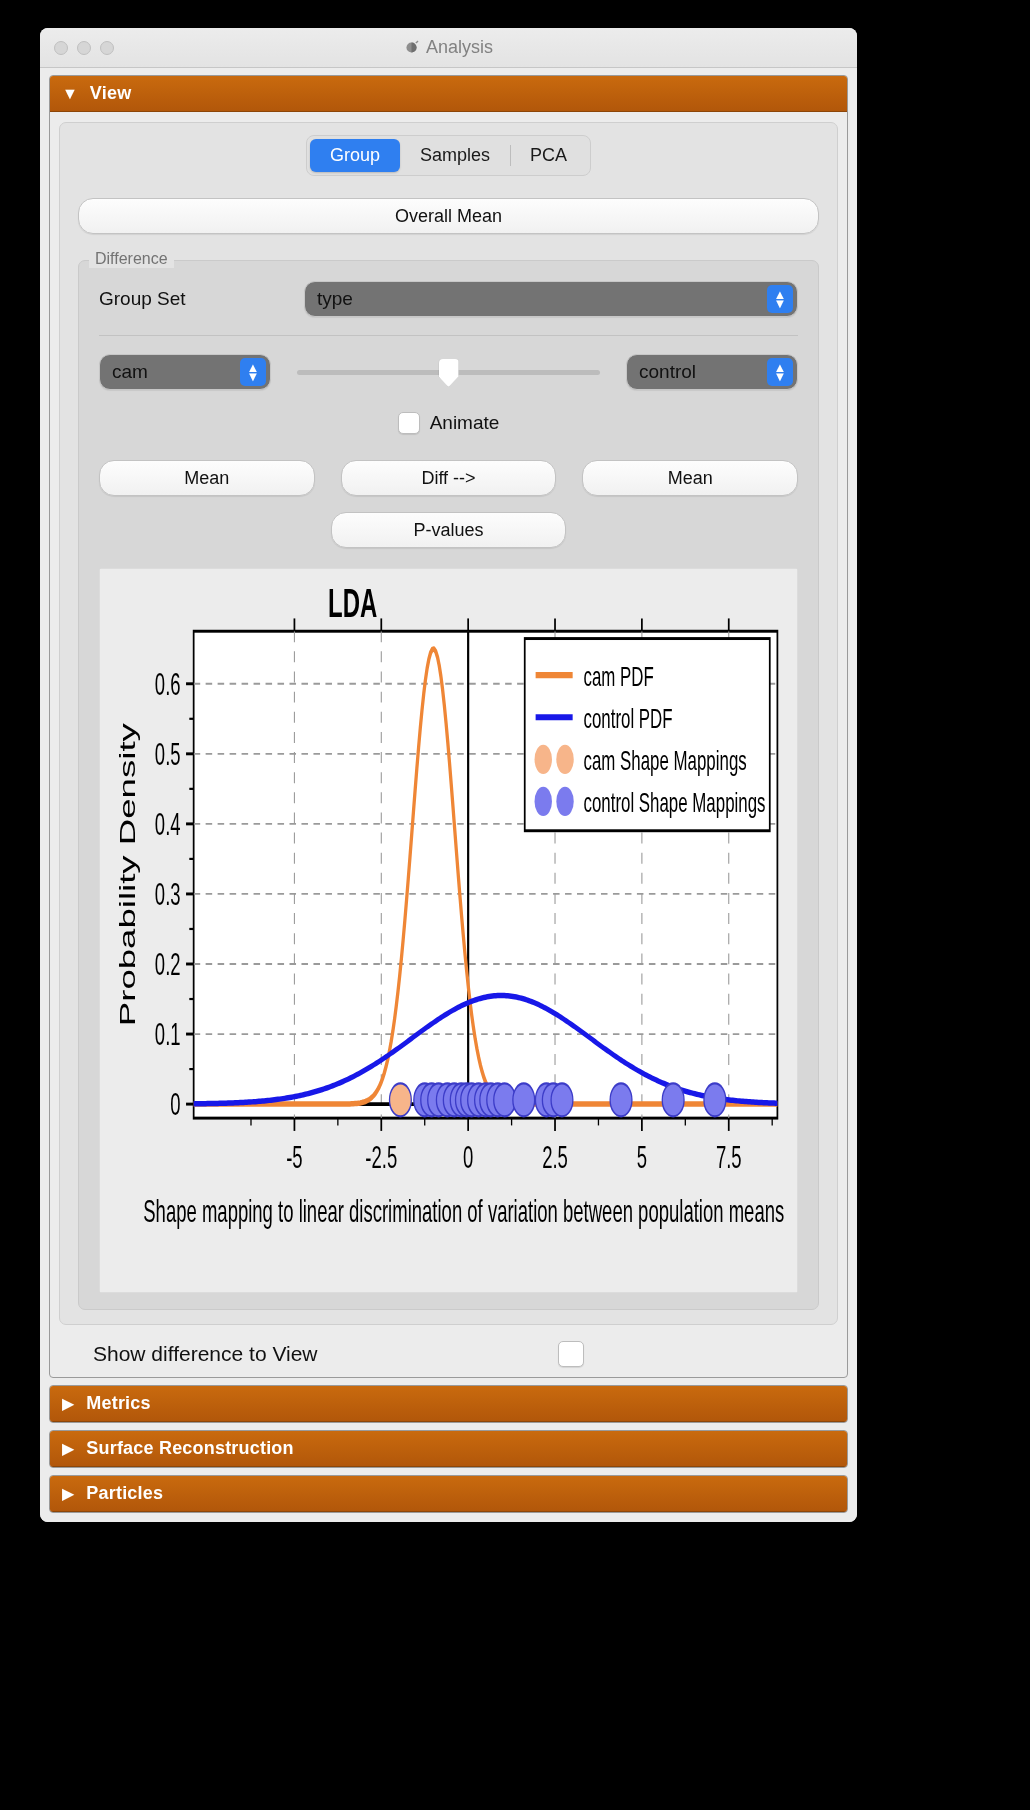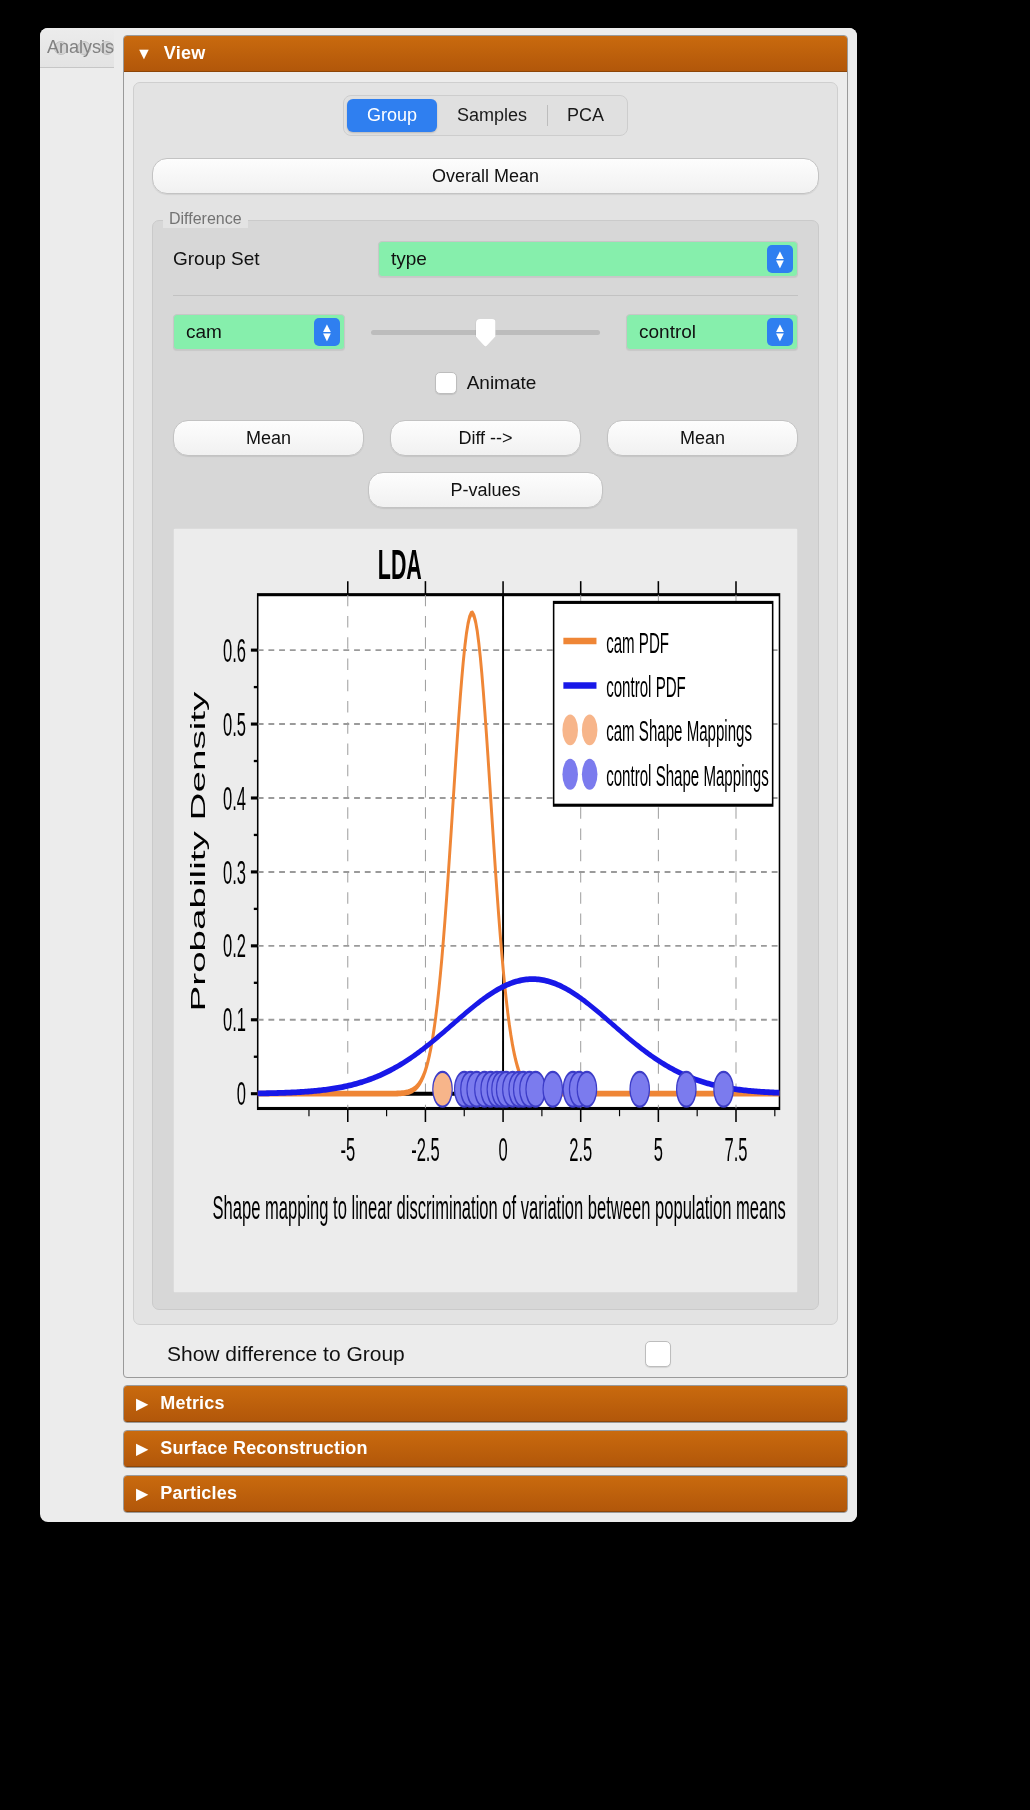--- a/index.html
+++ b/index.html
@@ -10,21 +10,21 @@
     font-family:"Liberation Sans", sans-serif;
     overflow:hidden;
   }
   .window {
     position:absolute; left:40px; top:28px;
     width:817px; height:1494px;
     background:#ececec;
     border-radius:8px;
     box-shadow:0 2px 14px rgba(0,0,0,.6);
     overflow:hidden;
-    display:flex; flex-direction:row;
+    display:flex; flex-direction:column;
   }
   .titlebar {
     height:40px; flex:0 0 40px;
     background:linear-gradient(#ececec,#e3e3e3);
     border-bottom:1px solid #c6c6c6;
     position:relative;
     display:flex; align-items:center;
   }
   .lights { display:flex; gap:9px; margin-left:14px; }
   .light { width:14px; height:14px; border-radius:50%;
@@ -120,22 +120,22 @@
     position:absolute; top:-11px; left:10px;
     background:#e3e3e3; padding:0 6px;
     font-size:16px; color:#737373;
   }
 
   .row { display:flex; align-items:center; }
   .grp-label { font-size:19px; color:#111; width:205px; }
 
   .select {
     position:relative; flex:1 1 auto;
-    height:36px; background:#86efac;
-    border:1px solid #c7c7c7; border-radius:4px;
+    height:36px; background:#737373;
+    border:1px solid #c7c7c7; border-radius:11px;
     display:flex; align-items:center;
     padding:0 40px 0 12px;
     font-size:19px; color:#111; cursor:default;
     box-shadow:0 1px 1px rgba(0,0,0,.07);
   }
   .stepper {
     position:absolute; right:4px; top:50%; transform:translateY(-50%);
     width:26px; height:28px; border-radius:5px;
     background:#2f7ff0; color:#fff;
     display:flex; flex-direction:column; align-items:center;
@@ -400,21 +400,21 @@
                   <text x="444" y="110" font-size="15.5" font-family="&quot;Liberation Sans&quot;, sans-serif" fill="#000">cam Shape Mappings</text>
                   <circle cx="407" cy="127" r="8" fill="#7b7bee"></circle>
                   <circle cx="427" cy="127" r="8" fill="#7b7bee"></circle>
                   <text x="444" y="133" font-size="15.5" font-family="&quot;Liberation Sans&quot;, sans-serif" fill="#000">control Shape Mappings</text>
                 </svg>
             </div>
           </div>
         </div>
 
         <div class="show-diff-row">
-          <span class="show-diff-label">Show difference to Group</span>
+          <span class="show-diff-label">Show difference to View</span>
           <span class="show-diff-box"></span>
         </div>
       </div>
     </div>
 
     <div class="accordion">
       <div class="acc-header">
         <span class="tri">▶</span>
         <span class="acc-title">Metrics</span>
       </div>

